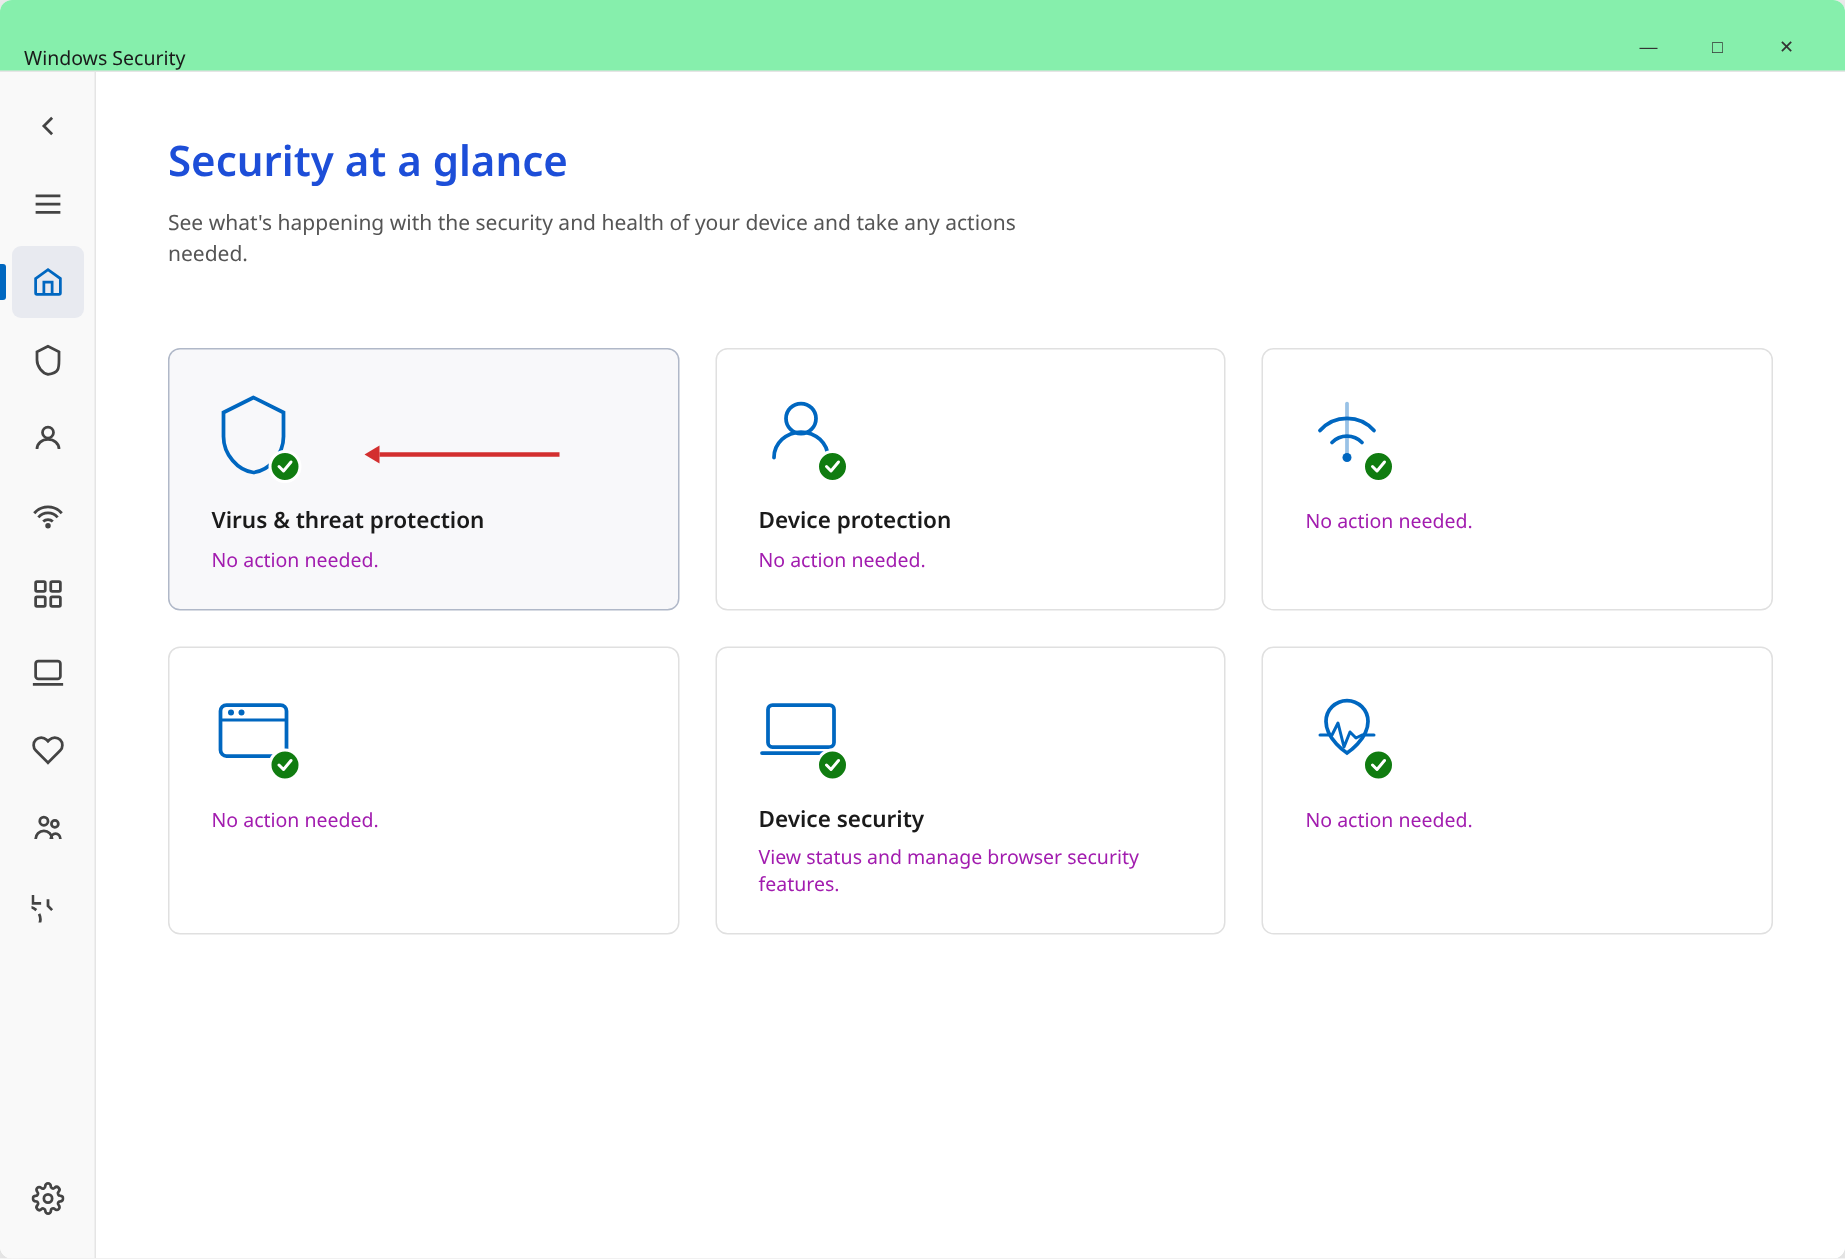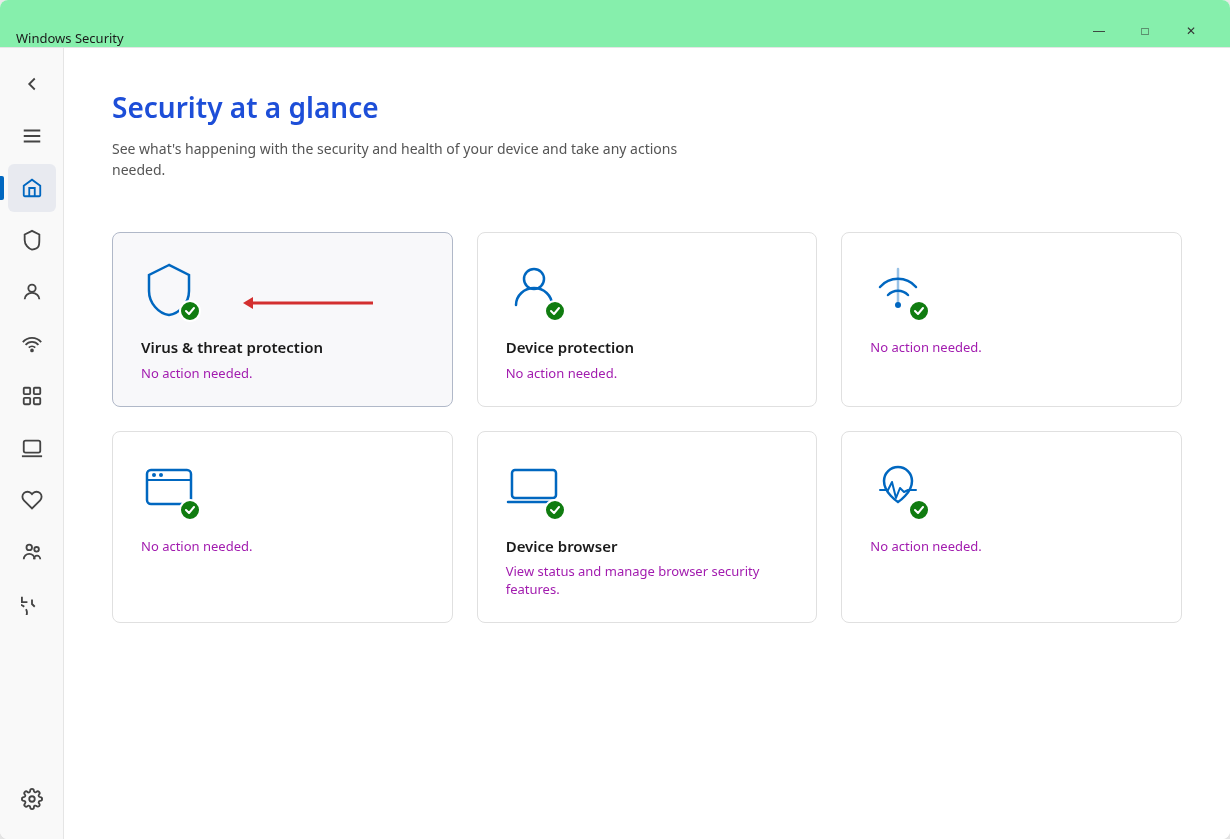--- a/index.html
+++ b/index.html
@@ -417,21 +417,21 @@
             <svg class="main-icon" viewBox="0 0 56 56" fill="none">
               <rect x="6" y="10" width="44" height="28" rx="3" stroke="#0067c0" stroke-width="2.5"></rect>
               <line x1="2" y1="42" x2="54" y2="42" stroke="#0067c0" stroke-width="2.5" stroke-linecap="round"></line>
             </svg>
             <div class="check-badge">
               <svg viewBox="0 0 12 12" fill="none">
                 <polyline points="2 6 5 9 10 3" stroke="white" stroke-width="2" stroke-linecap="round" stroke-linejoin="round"></polyline>
               </svg>
             </div>
           </div>
-          <div class="card-title">Device browser</div>
+          <div class="card-title">Device security</div>
           <div class="card-status">View status and manage browser security features.</div>
         </div>
 
         <div class="card">
           <div class="card-icon">
             <svg class="main-icon" viewBox="0 0 56 56" fill="none">
               <path d="M28 42s-14-9-14-21c0-7.7 6.3-14 14-14s14 6.3 14 14c0 12-14 21-14 21z" stroke="#0067c0" stroke-width="2.5" fill="none"></path>
               <polyline points="10,30 18,30 22,22 26,38 30,28 34,32 38,30 46,30" stroke="#0067c0" stroke-width="2" fill="none" stroke-linecap="round" stroke-linejoin="round"></polyline>
             </svg>
             <div class="check-badge">

